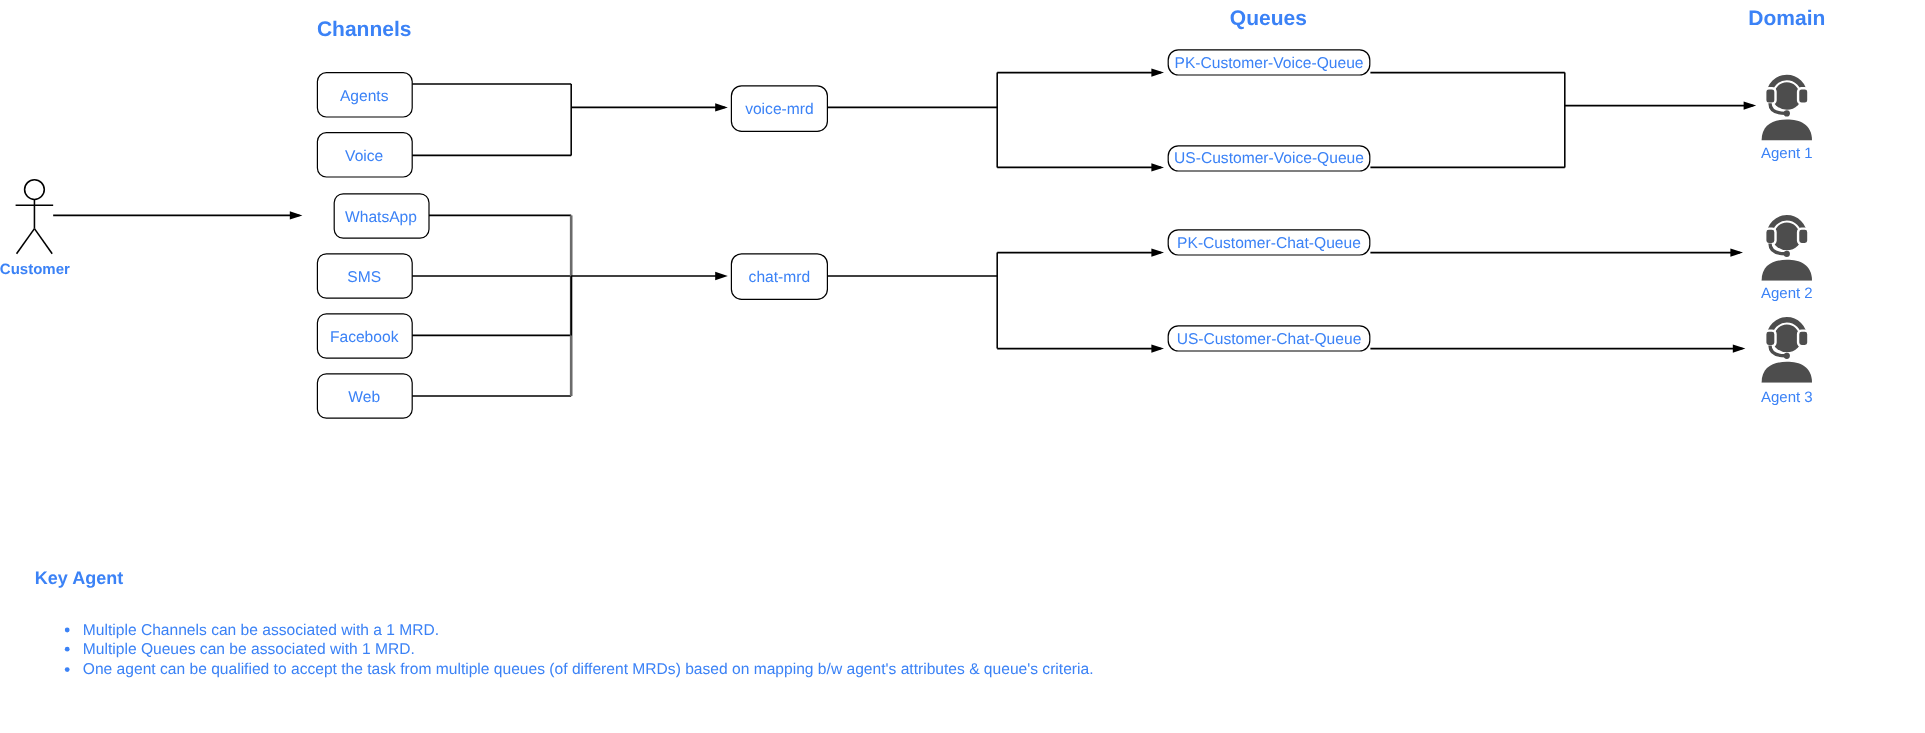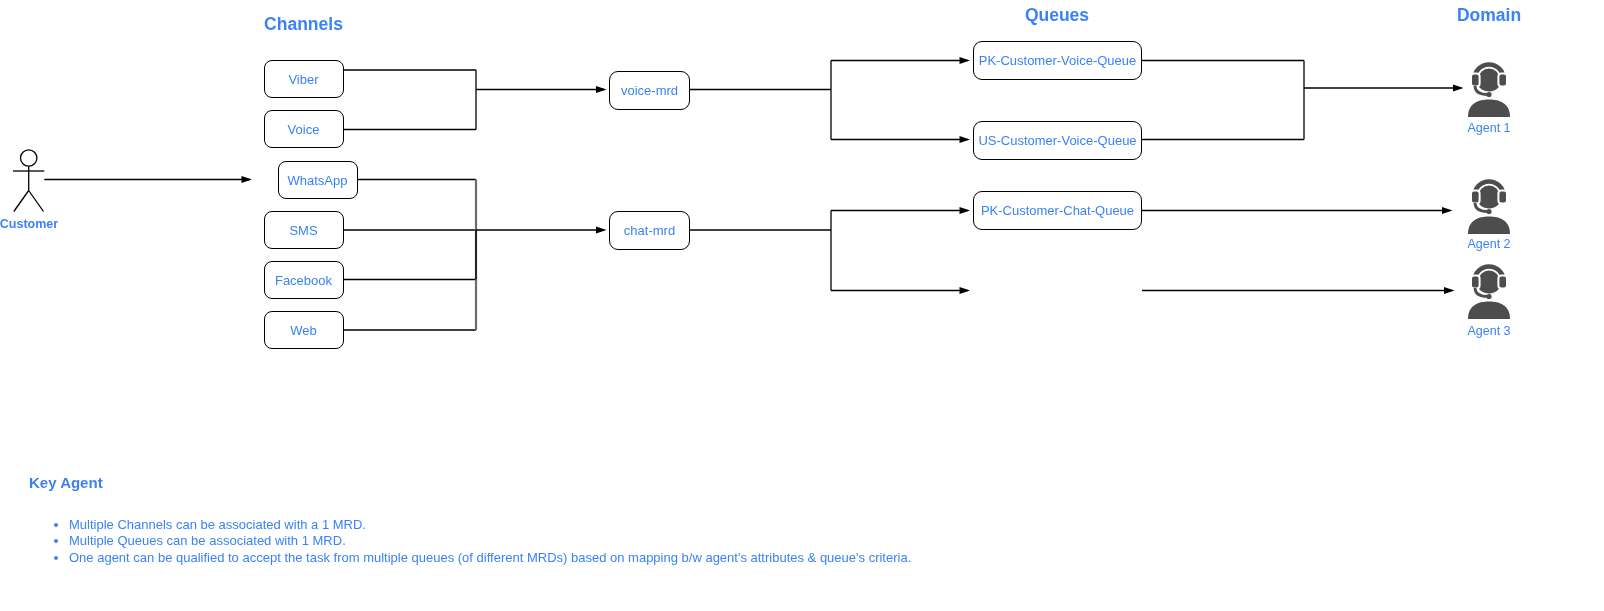--- a/index.html
+++ b/index.html
@@ -32,21 +32,21 @@
     border: 1.3px solid #000000;
     border-radius: 8px;
     display: flex;
     align-items: center;
     justify-content: center;
     font-size: 13px;
     white-space: nowrap;
   }
   .channel { left: 263.5px; width: 80px; height: 38px; }
   .mrd     { left: 609px;  width: 81px; height: 39px; border-radius: 9px; }
-  .queue   { left: 973px;  width: 169px; height: 39px; border-radius: 9px; }
+  .queue   { left: 973px;  width: 169px; height: 22px; border-radius: 9px; }
   .agent-icon {
     position: absolute;
     width: 48px; height: 56px;
     left: 1465px;
     color: #4d4d4d;
   }
   .agent-label {
     position: absolute;
     left: 1449px;
     width: 80px;
@@ -139,21 +139,21 @@
     </g>
   </svg>
 
   <div class="col-title" style="left:203.5px; top:14px;">Channels</div>
   <div class="col-title" style="left:957px; top:5px;">Queues</div>
   <div class="col-title" style="left:1389px; top:4.5px;">Domain</div>
 
   <div class="customer-label">Customer</div>
 
   <div class="node channel" style="top:60px;">
-      <span>Viber</span>
+      <span>Agents</span>
     </div>
   <div class="node channel" style="top:110px;">
       <span>Voice</span>
     </div>
   <div class="node channel" style="top:161px;margin-left:14px;">
       <span>WhatsApp</span>
     </div>
   <div class="node channel" style="top:211px;">
       <span>SMS</span>
     </div>
@@ -172,20 +172,23 @@
     </div>
 
   <div class="node queue" style="top:41px;">
       <span>PK-Customer-Voice-Queue</span>
     </div>
   <div class="node queue" style="top:120.5px;">
       <span>US-Customer-Voice-Queue</span>
     </div>
   <div class="node queue" style="top:191px;">
       <span>PK-Customer-Chat-Queue</span>
+    </div>
+  <div class="node queue" style="top:271px;">
+      <span>US-Customer-Chat-Queue</span>
     </div>
 
   <svg class="agent-icon" style="top:61px;" viewBox="0 0 48 56">
     <circle cx="24" cy="17.5" r="13" fill="currentColor"></circle>
     <path d="M9.5,18 A14.5,14.5 0 0 1 38.5,18" fill="none" stroke="#fff" stroke-width="8"></path>
     <path d="M9.5,18 A14.5,14.5 0 0 1 38.5,18" fill="none" stroke="currentColor" stroke-width="4.6" stroke-linecap="round"></path>
     <rect x="6" y="12.5" width="8.6" height="13" rx="3" fill="currentColor" stroke="#fff" stroke-width="2"></rect>
     <rect x="33.4" y="12.5" width="8.6" height="13" rx="3" fill="currentColor" stroke="#fff" stroke-width="2"></rect>
     <path d="M10,25 C10,31.5 15,33.5 23,33.5" fill="none" stroke="#fff" stroke-width="5.5"></path>
     <path d="M10,25 C10,31.5 15,33.5 23,33.5" fill="none" stroke="currentColor" stroke-width="2.8"></path>

